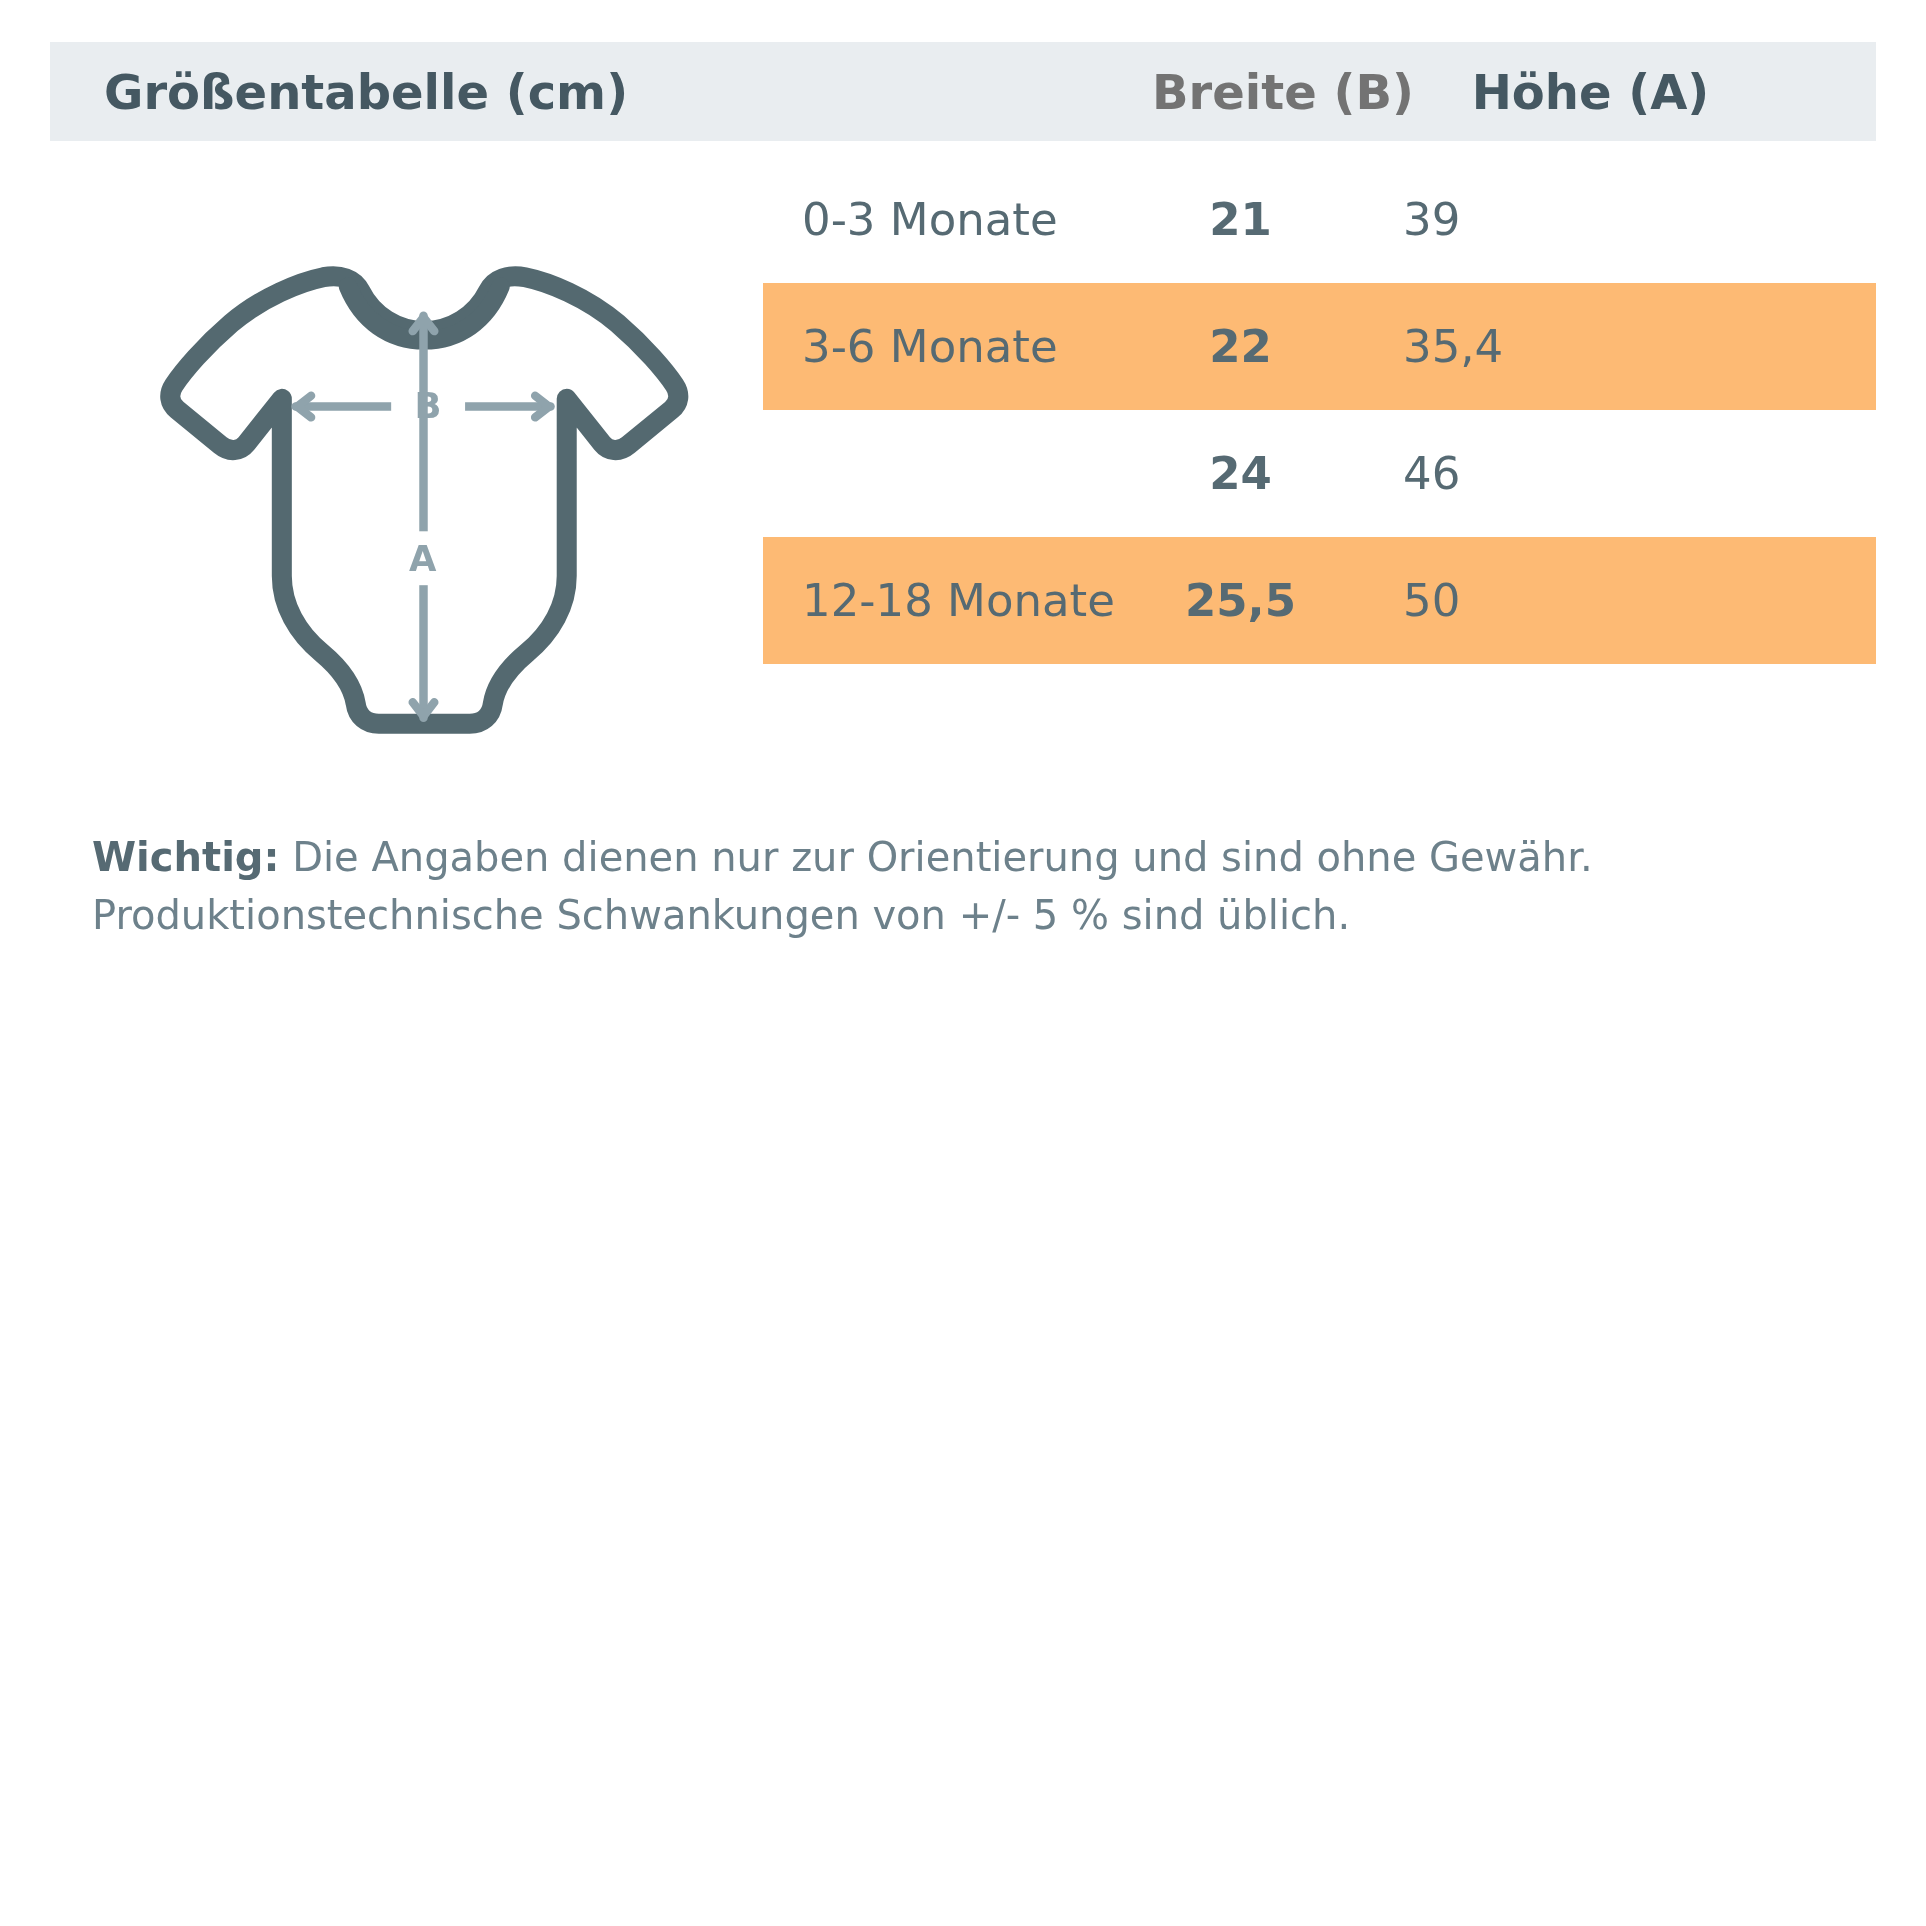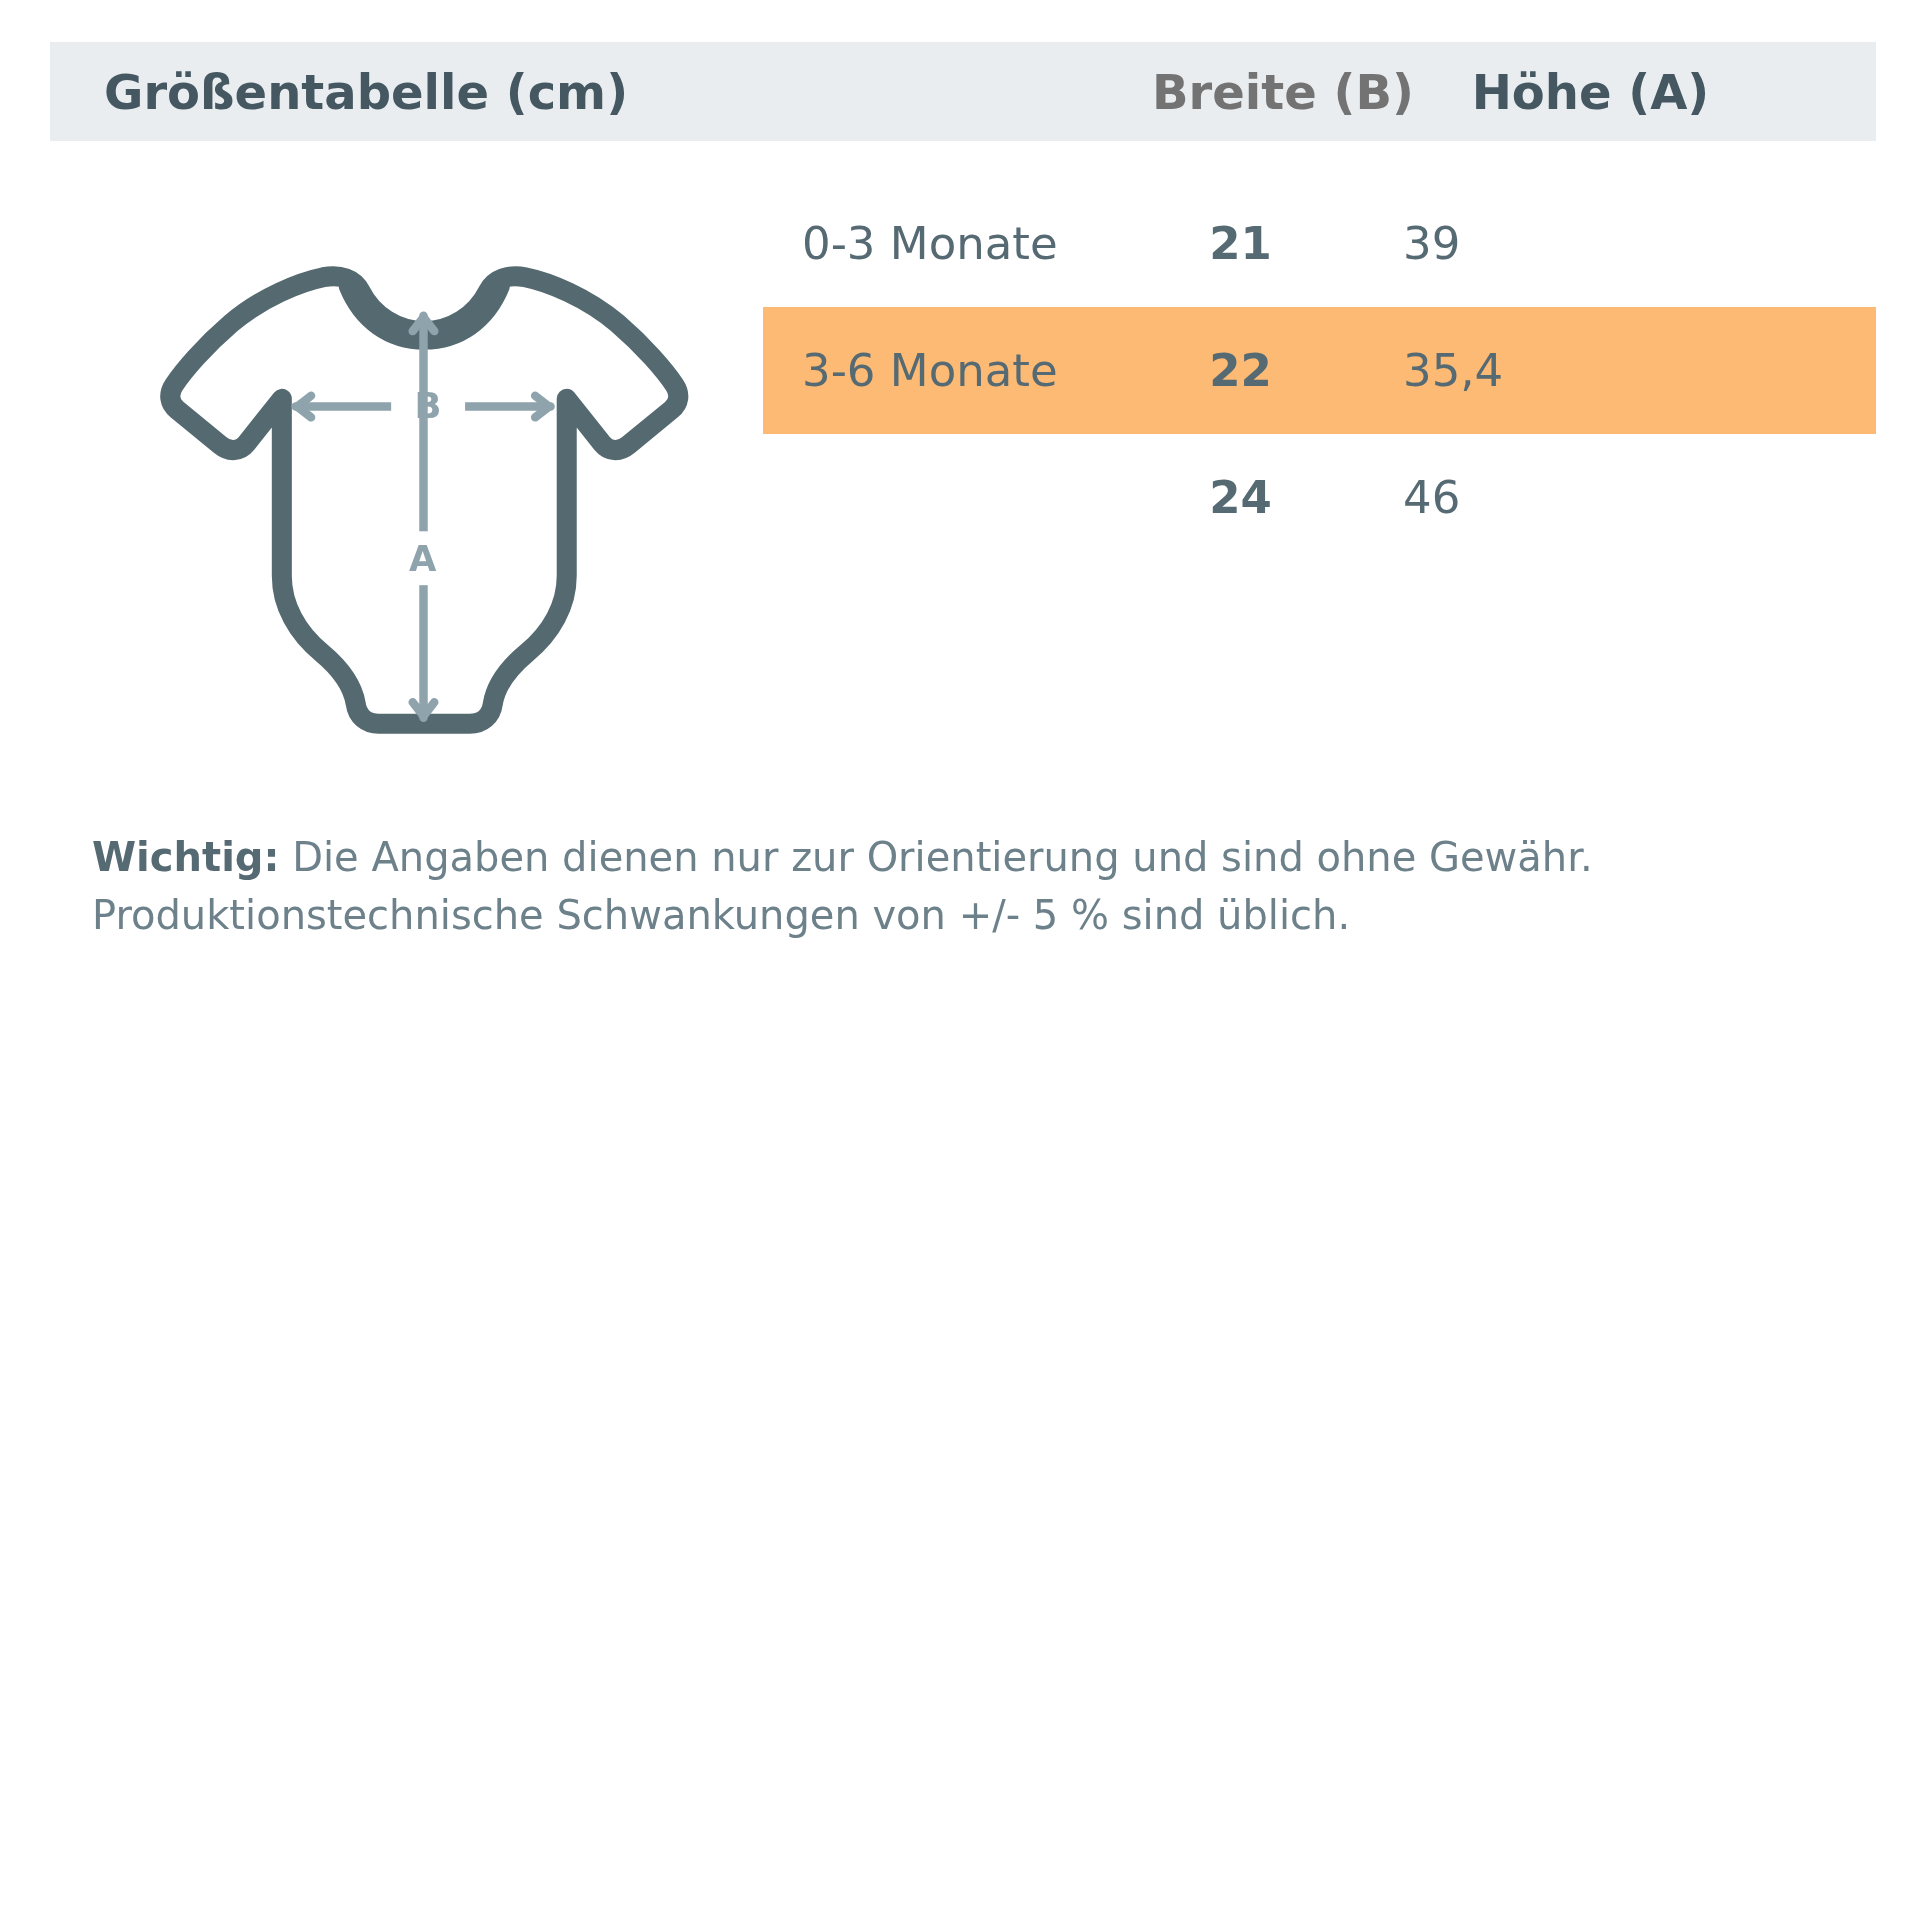--- a/index.html
+++ b/index.html
@@ -66,21 +66,21 @@
     font-size: 48px;
     font-weight: bold;
     color: #455862;
     white-space: nowrap;
   }
 
   
   .table {
     position: absolute;
     left: 763px;
-    top: 180px;
+    top: 156px;
     width: 1113px;
   }
   .row {
     position: relative;
     height: 127px;
     display: flex;
     align-items: center;
     box-sizing: border-box;
   }
   .row.odd { background: #ffffff; }
@@ -208,20 +208,25 @@
       <div class="cell-size">3-6 Monate</div>
       <div class="cell-b">22</div>
       <div class="cell-a">35,4</div>
     </div>
 
     <div class="row odd">
       <div class="cell-b">24</div>
       <div class="cell-a">46</div>
     </div>
 
+    <div class="row even">
+      <div class="cell-size">12-18 Monate</div>
+      <div class="cell-b">25,5</div>
+      <div class="cell-a">50</div>
+    </div>
 
   </div>
 
   <div class="note">
     <b>Wichtig:</b><span> Die Angaben dienen nur zur Orientierung und sind ohne Gewähr. Produktionstechnische Schwankungen von +/- 5 % sind üblich.</span>
   </div>
 
 </div>
 
 

